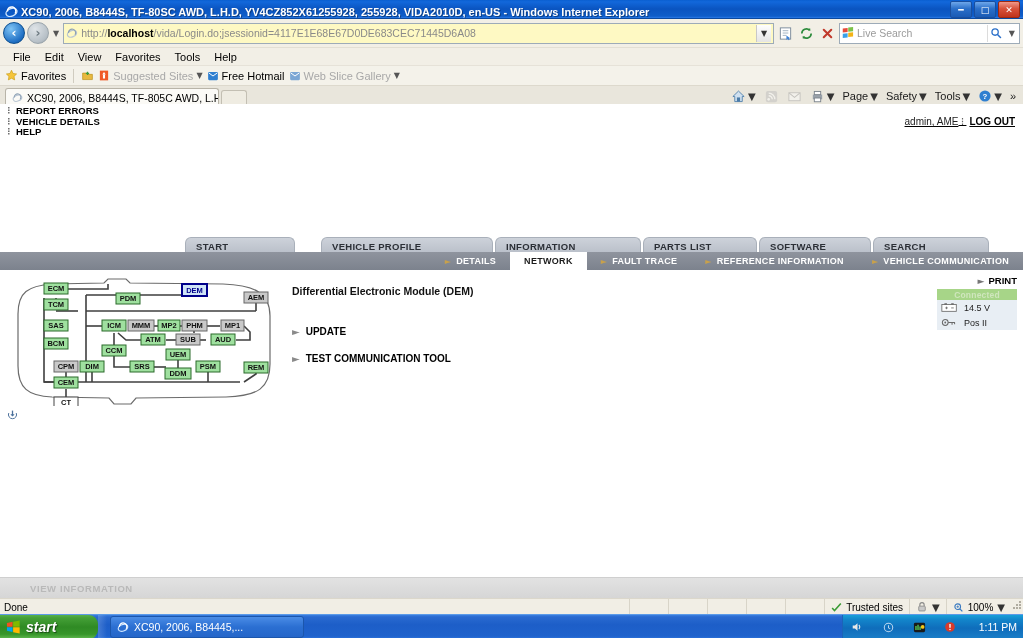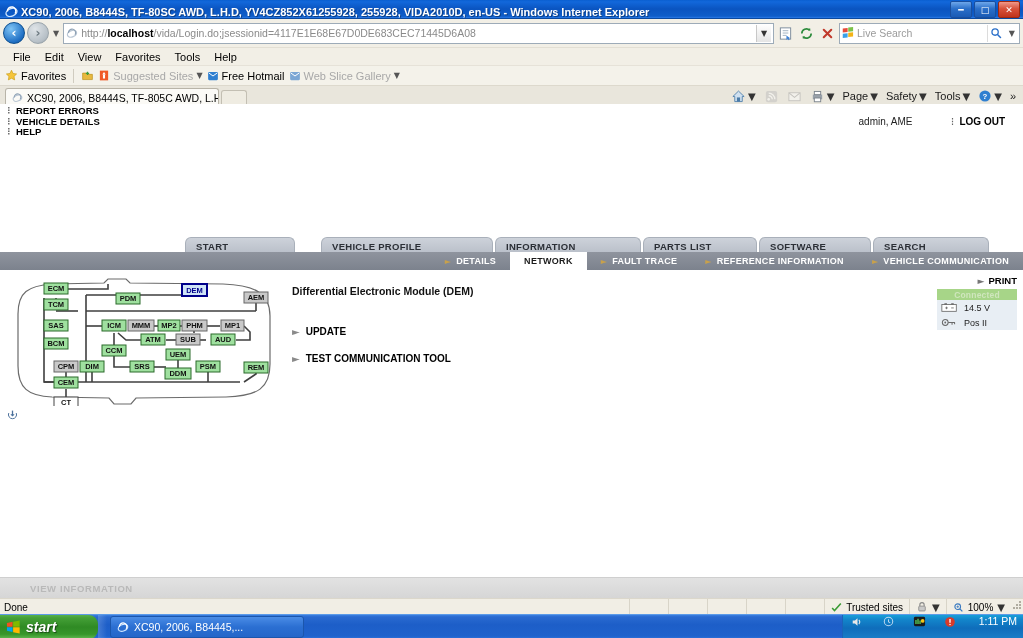--- a/index.html
+++ b/index.html
@@ -40,21 +40,21 @@
     height:24px;background:#f2efe6;display:flex;align-items:center;padding:2px 3px;gap:2px;
     border-bottom:1px solid #e3dfd4;
   }
   .navbtn{width:22px;height:21px;display:flex;align-items:center;justify-content:center;}
   .circ{width:20px;height:20px;border-radius:50%;display:flex;align-items:center;justify-content:center;
     font-family:"DejaVu Sans",sans-serif;font-size:12px;font-weight:bold;color:#fff;}
   .circ.back{background:radial-gradient(circle at 35% 30%,#7fc4f5,#1f6fc4 70%,#13518f);border:1px solid #0d4f8f;}
   .circ.fwd{background:radial-gradient(circle at 35% 30%,#dfe4e8,#b6bfc6 70%,#8d979e);border:1px solid #9aa4ab;color:#6d7980;}
   .drop-sm{font-size:8px;color:#555;padding:0 2px;font-family:"DejaVu Sans",sans-serif;}
   .urlbox{
-    flex:1 1 auto;height:19px;background:#ffffff;border:1px solid #9dabb8;
+    flex:1 1 auto;height:19px;background:#fef9c3;border:1px solid #9dabb8;
     display:flex;align-items:center;padding:0 2px;gap:3px;min-width:0;
   }
   .urlbox .favico{width:12px;height:12px;flex:0 0 auto;}
   .urltext{
     flex:1 1 auto;font-size:10.5px;color:#8a8a8a;white-space:nowrap;overflow:hidden;
   }
   .urltext b{color:#000;font-weight:bold;}
   .urlcaret{width:14px;height:17px;display:flex;align-items:center;justify-content:center;
     background:linear-gradient(to bottom,#fefefe,#e4e4e4);border-left:1px solid #c8c8c8;font-size:8px;color:#333;
     font-family:"DejaVu Sans",sans-serif;}
@@ -94,21 +94,21 @@
   .cmdbar .dimico{opacity:.45;}
   .chev{font-family:"DejaVu Sans",sans-serif;font-size:10px;color:#333;}
 
   
   #page{position:absolute;left:0;top:104px;width:1023px;height:494px;background:#fff;overflow:hidden;}
 
   .app-top{height:36px;background:#fff;position:relative;}
   .toplinks{position:absolute;left:5px;top:2px;font-size:9.5px;font-weight:bold;line-height:10.5px;color:#000;}
   .toplinks div{display:flex;align-items:center;gap:3px;}
   .toplinks .bullet{font-size:8px;color:#666;font-family:"DejaVu Sans",sans-serif;}
-  .userbox{position:absolute;right:18px;top:12px;display:flex;align-items:center;gap:36px;font-size:10px;}
+  .userbox{position:absolute;right:8px;top:12px;display:flex;align-items:center;font-size:10px;text-decoration:underline;}
   .userbox .uname{color:#222;}
   .userbox .logout{font-weight:bold;display:flex;align-items:center;gap:3px;color:#000;}
 
   
   .maintabs{position:absolute;left:185px;top:133px;display:flex;align-items:flex-end;height:18px;}
   .mtab{
     height:17px;min-width:88px;background:linear-gradient(to bottom,#cdd2da,#b7bdc7);
     border-radius:6px 6px 0 0;margin-right:2px;display:flex;align-items:center;
     padding:0 10px;font-size:9.5px;font-weight:bold;color:#2b2f36;letter-spacing:.3px;
     border:1px solid #a9b0ba;border-bottom:none;
@@ -187,21 +187,21 @@
   .flag{width:15px;height:14px;}
   .tb-sep{width:9px;height:24px;background:linear-gradient(to right,rgba(255,255,255,.18),rgba(255,255,255,0));}
   .taskitem{
     height:20px;margin-left:3px;min-width:180px;max-width:200px;
     background:linear-gradient(to bottom,#4a8ce6,#2b6fd2 50%,#2566c9);
     border:1px solid #1b56ac;border-radius:3px;
     display:flex;align-items:center;gap:5px;padding:0 6px;
     color:#fff;font-size:10.5px;white-space:nowrap;overflow:hidden;
   }
   .tray{
-    margin-left:auto;height:24px;display:flex;gap:18px;padding:0 6px 0 8px;
+    margin-left:auto;height:24px;display:flex;align-items:center;gap:18px;padding:0 6px 0 8px;
     background:linear-gradient(to bottom,#18a0d8 0%,#1386cb 18%,#0f6dbb 55%,#1b7ec8 100%);
     border-left:1px solid #1c63b8;
   }
   .tray .time{color:#fff;font-size:10.5px;margin-left:4px;}
   .trayico{width:13px;height:13px;display:flex;align-items:center;justify-content:center;}
 
   
   svg{display:block;}
 </style>
 </head>

